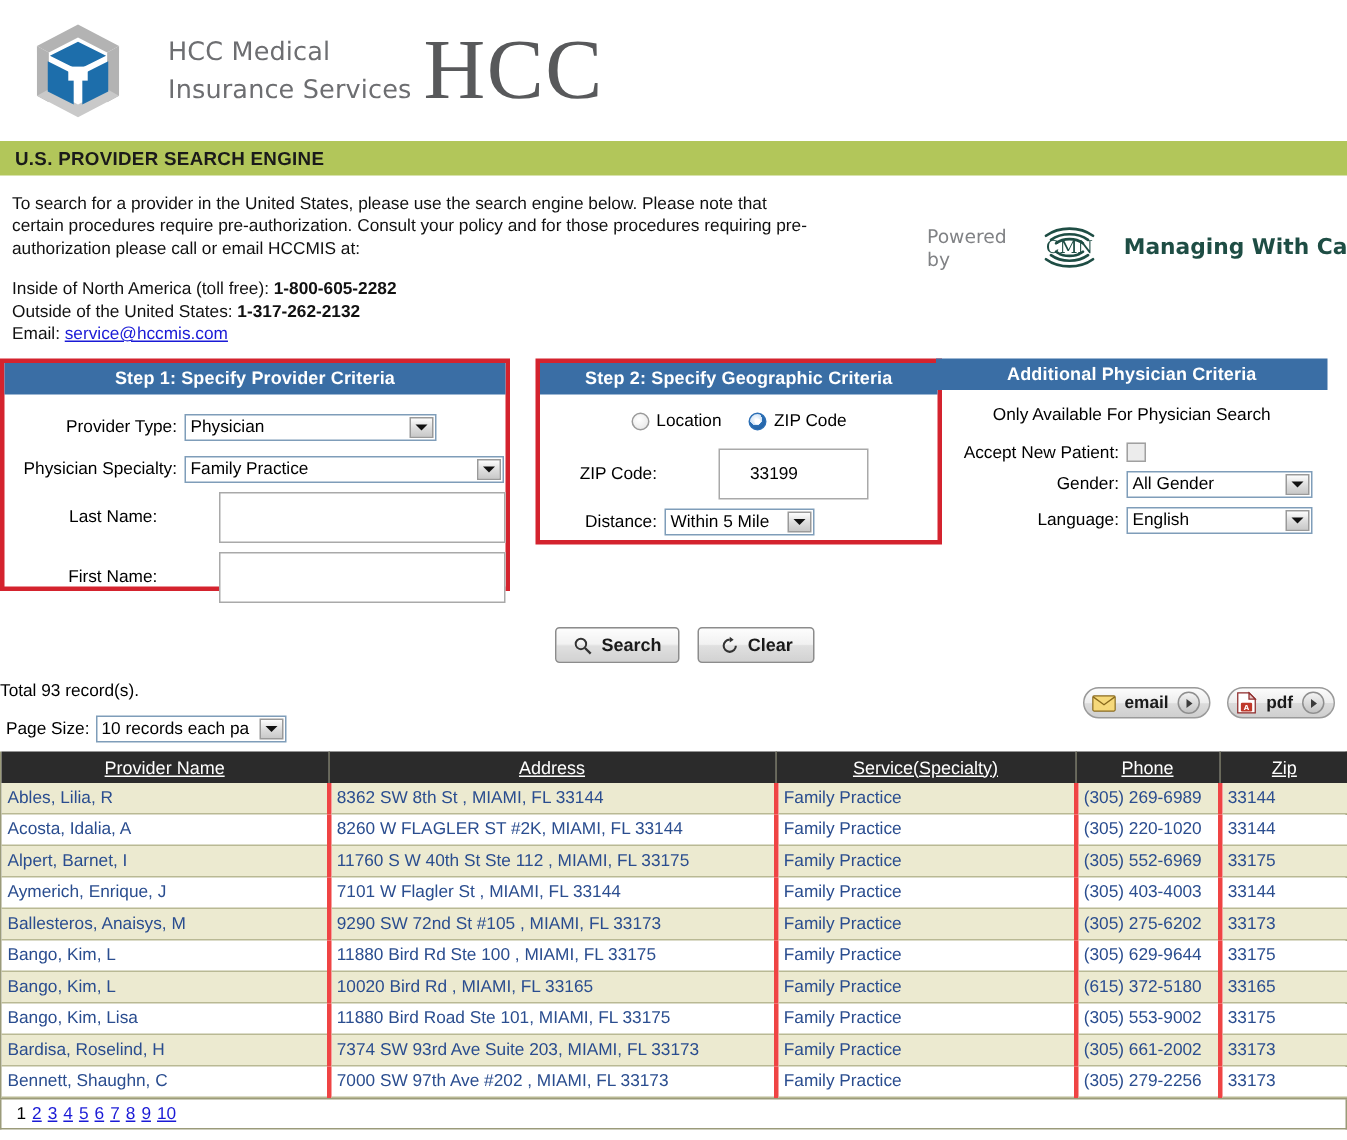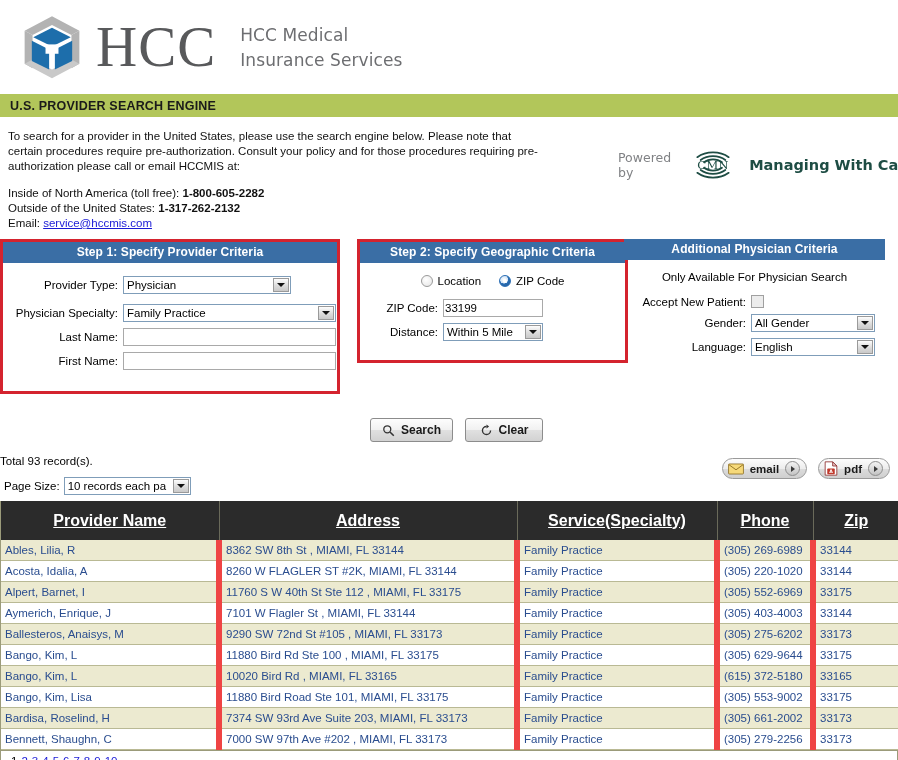--- a/index.html
+++ b/index.html
@@ -170,29 +170,30 @@
   }
   .sel .arrow i {
     display: block;
     width: 0; height: 0;
     border-left: 4px solid transparent;
     border-right: 4px solid transparent;
     border-top: 4px solid #111;
   }
   .txt {
     box-sizing: border-box;
-    height: 18px;
+    height: 34px;
     border: 1px solid #a9a9a9;
     background: #ffffff;
     font-size: 11.5px;
     color: #000;
     display: flex;
     align-items: center;
-    padding-left: 1px;
+    padding-left: 20px;
     white-space: nowrap;
+    margin-left: 36px;
   }
 
   
   #radio-row {
     display: flex;
     justify-content: center;
     align-items: center;
     padding-top: 12px;
     gap: 18px;
   }
@@ -318,33 +319,33 @@
   }
   table#grid {
     border-collapse: collapse;
     width: 898px;
     table-layout: fixed;
     font-size: 11.5px;
   }
   table#grid th {
     background: #2b2b2b;
     color: #ffffff;
-    font-weight: bold;
-    font-size: 16px;
-    height: 39px;
+    font-weight: normal;
+    font-size: 12px;
+    height: 21px;
     text-align: center;
     border-right: 1px solid #6a6a5a;
     padding: 0;
   }
   table#grid th span { text-decoration: underline; cursor: pointer; }
   table#grid td {
     height: 20px;
     padding: 0 0 0 4px;
     color: #2a4d8f;
-    border-right: 6px solid #ef4444;
+    border-right: 3px solid #ef4444;
     border-bottom: 1px solid #b9b994;
     white-space: nowrap;
     overflow: hidden;
   }
   table#grid tr.odd td { background: #ecead0; }
   table#grid tr.even td { background: #ffffff; }
   table#grid td:last-child, table#grid th:last-child { border-right: none; }
 
   #pager {
     border: 1px solid #9b9b7a;
@@ -367,25 +368,25 @@
     <svg id="logo-mark" viewBox="0 0 100 100">
       <path d="M50 6 L88 26 L77 32 L50 18 L23 32 L12 26 Z" fill="#b3b3b3"></path>
       <path d="M12 26 L12 72 L23 78 L23 32 Z" fill="#b3b3b3"></path>
       <path d="M88 26 L88 72 L77 78 L77 32 Z" fill="#b3b3b3"></path>
       <path d="M12 72 L50 92 L88 72 L77 66 L50 80 L23 66 Z" fill="#c9c9c9"></path>
       <path d="M50 22 L76 35 L50 48 L24 35 Z" fill="#1d6eab"></path>
       <path d="M22 40 L46 52 L46 80 L22 68 Z" fill="#1d6eab"></path>
       <path d="M78 40 L54 52 L54 80 L78 68 Z" fill="#1d6eab"></path>
       <path d="M41 45 L59 45 L59 58 L41 58 Z" fill="#ffffff"></path>
     </svg>
-    <div id="logo-hcc">HCC</div>
     <div id="logo-sub">
       <div>HCC Medical</div>
       <div>Insurance Services</div>
     </div>
+    <div id="logo-hcc">HCC</div>
   </div>
 </div>
 
 <div id="banner">
   <span id="banner-title">U.S. PROVIDER SEARCH ENGINE</span>
 </div>
 
 <div id="intro-wrap">
   <div id="intro">
     <p>To search for a provider in the United States, please use the search engine below. Please note that certain procedures require pre-authorization. Consult your policy and for those procedures requiring pre-authorization please call or email HCCMIS at:</p>

